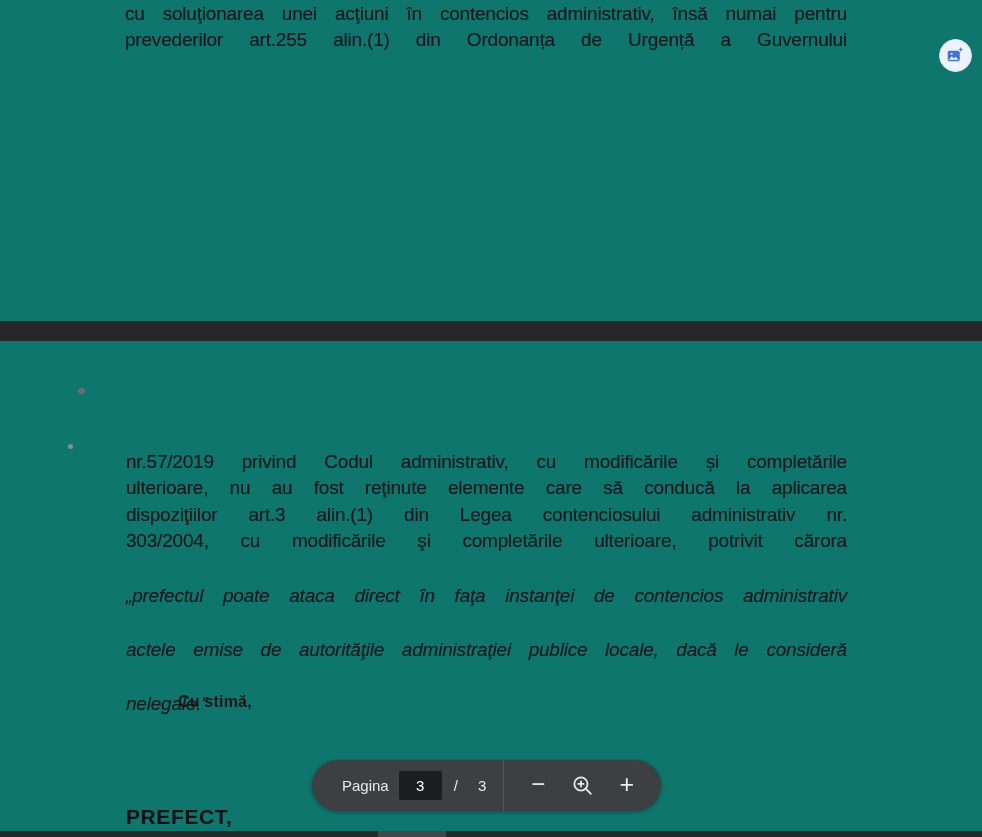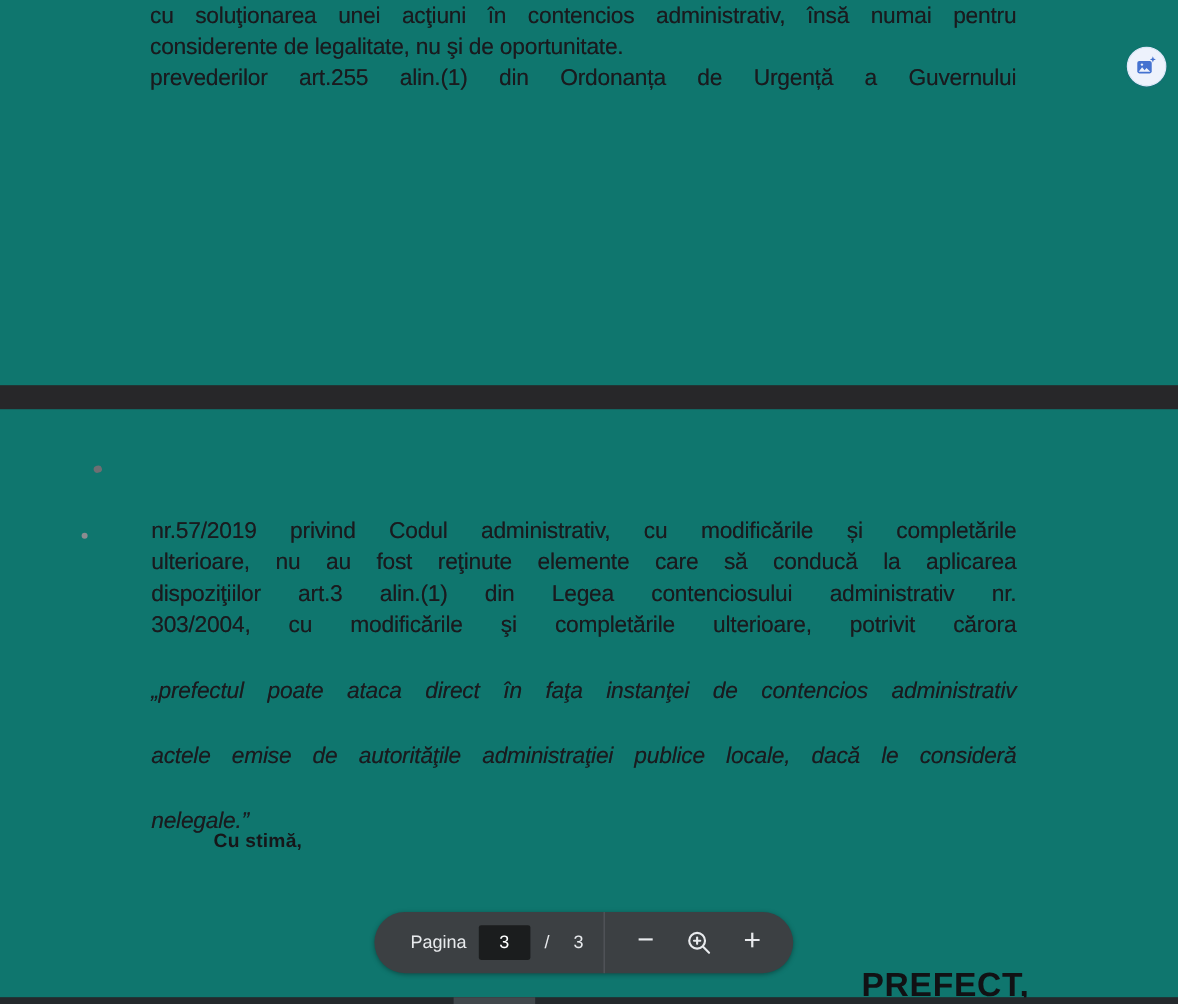--- a/index.html
+++ b/index.html
@@ -15,37 +15,37 @@
 
   
   .doc-block {
     position: absolute;
     color: #1a1a1e;
     font-size: 19px;
     letter-spacing: -0.2px;
     text-shadow: 0 0 0.5px rgba(26,26,30,0.55);
   }
   .page1-text { left: 125px; top: 1px;  width: 722px; line-height: 26px; }
-  .page2-text { left: 126px; top: 430px; width: 721px; line-height: 26.4px; }
+  .page2-text { left: 126px; top: 449px; width: 721px; line-height: 26.4px; }
   .jline { text-align: justify; text-align-last: justify; }
   .indent { text-indent: 22px; }
   .qline { font-style: italic; margin-top: 28px; }
 
   .closing {
     position: absolute;
     left: 178px; top: 693px;
     font-size: 16px; font-weight: bold;
     color: #161619;
     letter-spacing: 0.2px;
   }
   .signature {
     position: absolute;
-    left: 137px; top: 805px; width: 721px;
-    text-align: right;
-    font-size: 28px; font-weight: bold;
+    left: 126px; top: 805px; width: 721px;
+    text-align: left;
+    font-size: 21px; font-weight: bold;
     color: #111114;
     letter-spacing: 0.6px;
   }
 
   
   .page-separator {
     position: absolute;
     left: 0; top: 321px;
     width: 982px; height: 20px;
     background: #272729;
@@ -134,21 +134,20 @@
   .tb-btn.minus { font-size: 24px; font-weight: 400; padding-bottom: 3px; }
   .tb-btn.plus  { font-size: 25px; font-weight: 400; padding-bottom: 2px; }
 </style>
 </head>
 <body>
 
 <div class="screen">
 
   <div class="doc-block page1-text">
     <div class="jline">cu soluţionarea unei acţiuni în contencios administrativ, însă numai pentru</div>
-    <div>considerente de legalitate, nu şi de oportunitate.</div>
     <div class="jline">prevederilor art.255 alin.(1) din Ordonanța de Urgență a Guvernului</div>
   </div>
 
   <div class="page-separator"></div>
 
   <div class="speck speck-1"></div>
   <div class="speck speck-2"></div>
 
   <div class="doc-block page2-text">
     <div class="jline">nr.57/2019 privind Codul administrativ, cu modificările și completările</div>

